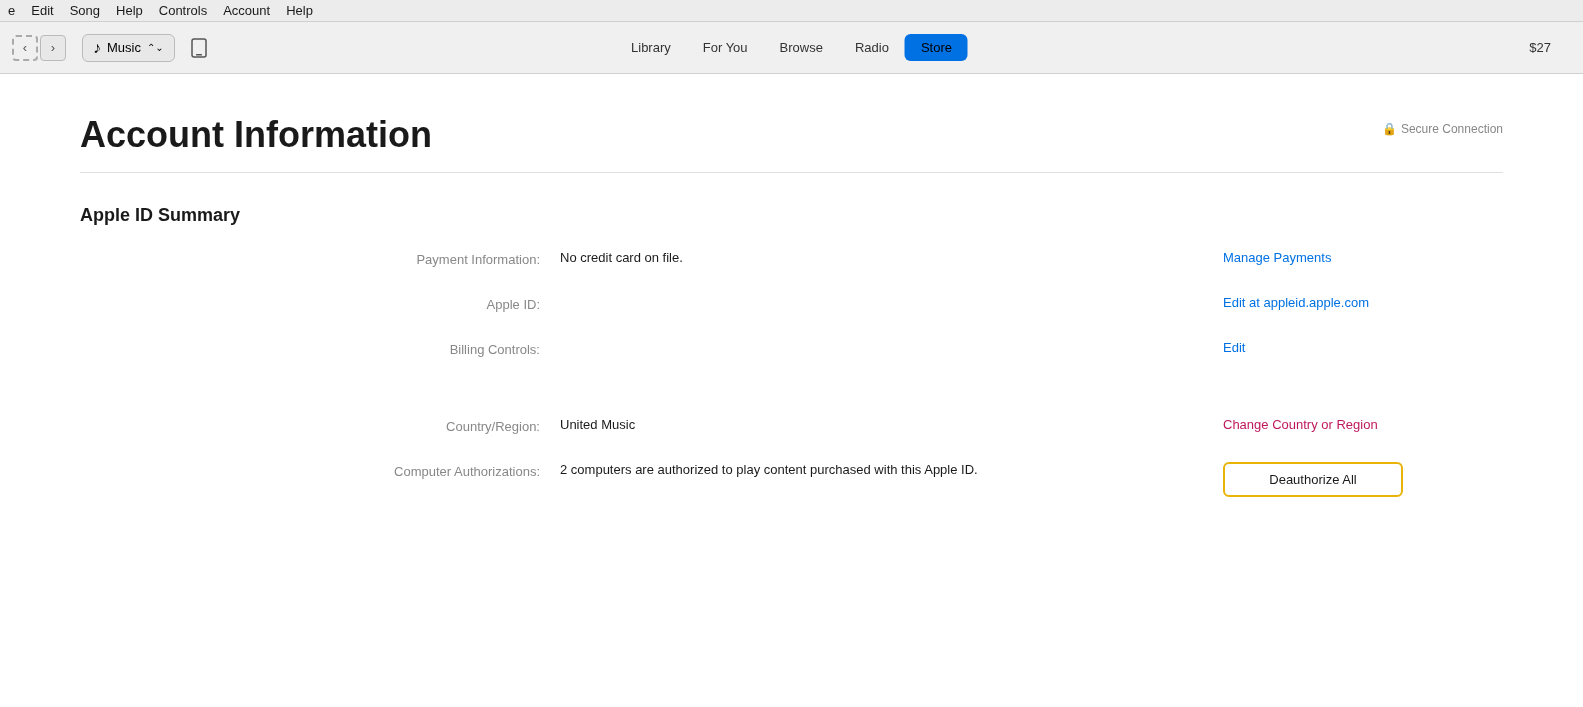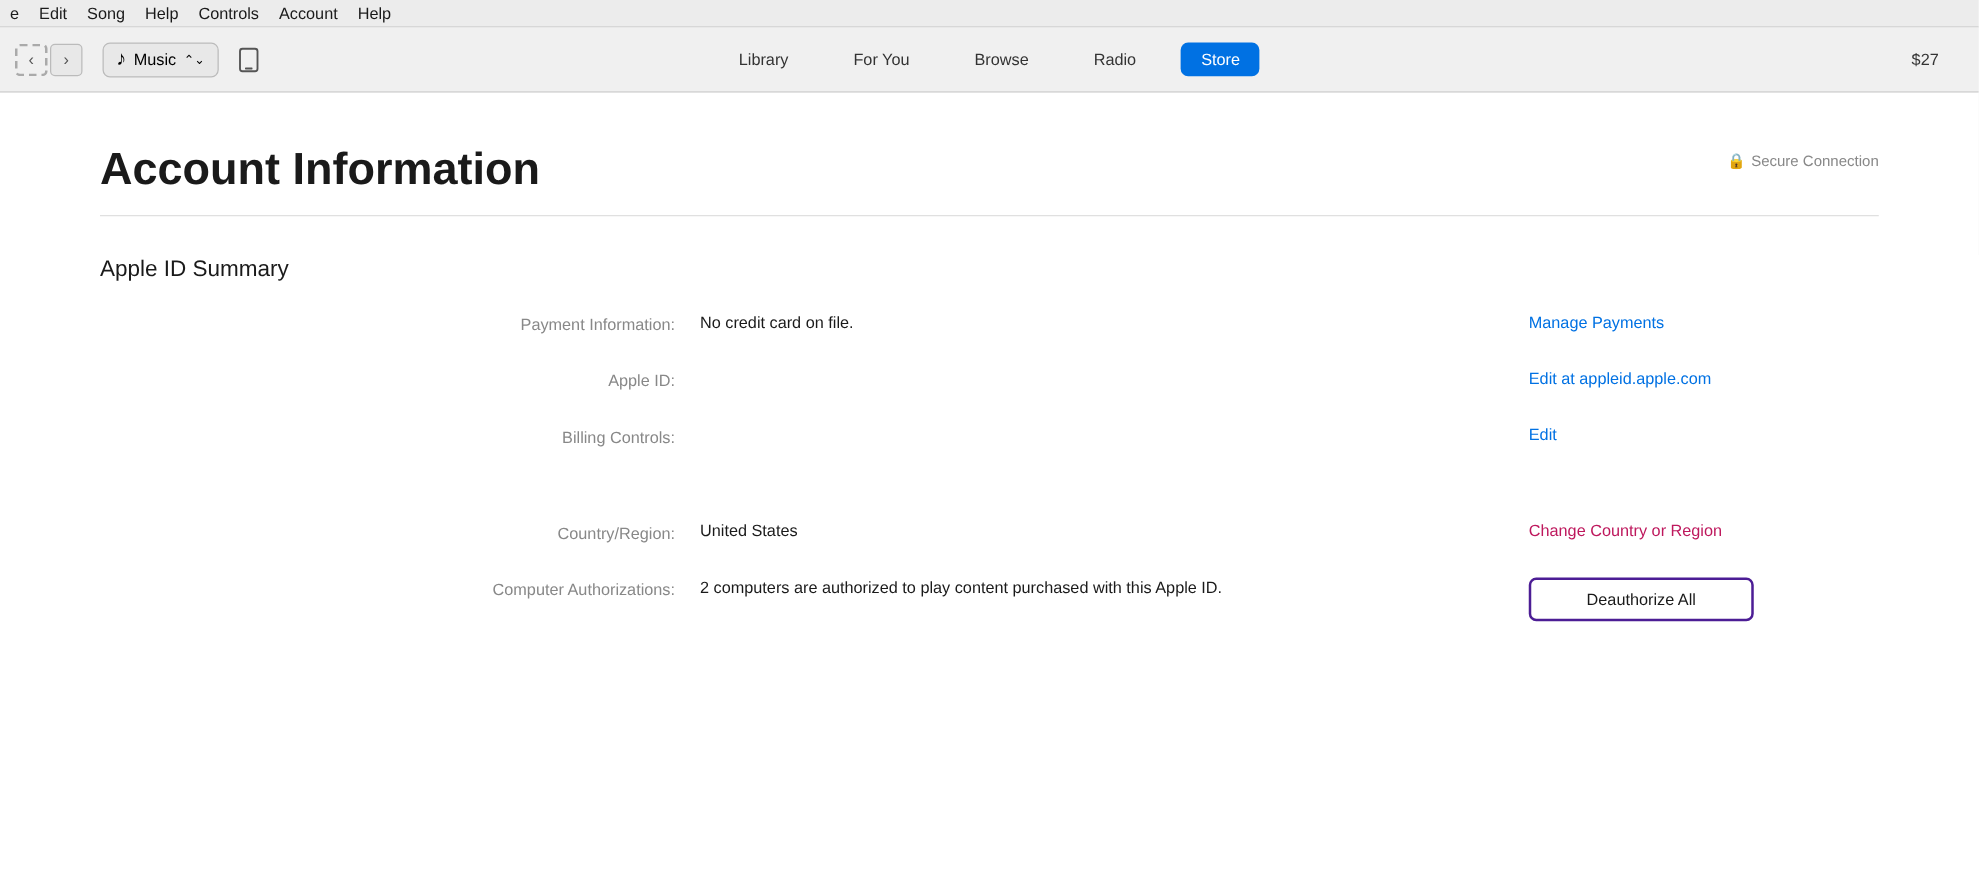--- a/index.html
+++ b/index.html
@@ -86,36 +86,36 @@
       font-size: 20px;
       color: #555;
     }
 
     
     .nav-tabs {
       position: absolute;
       left: 50%;
       transform: translateX(-50%);
       display: flex;
-      gap: 20px;
+      gap: 0;
       align-items: center;
     }
     .nav-tab {
       padding: 6px 16px;
       border-radius: 6px;
       font-size: 13px;
       cursor: pointer;
       color: #333;
       font-weight: 400;
       background: transparent;
       border: none;
     }
     .nav-tab.active {
       background: #0071e3;
-      color: #ffffff;
+      color: #000000;
       font-weight: 500;
     }
 
     
     .balance {
       position: absolute;
       right: 32px;
       font-size: 13px;
       color: #333;
     }
@@ -152,21 +152,21 @@
     }
 
     .divider {
       border: none;
       border-top: 1px solid #e0e0e0;
       margin-bottom: 32px;
     }
 
     .section-title {
       font-size: 18px;
-      font-weight: 400;
+      font-weight: 700;
       color: #1a1a1a;
       margin-bottom: 24px;
     }
     .info-row {
       display: flex;
       align-items: flex-start;
       margin-bottom: 28px;
     }
     .info-label {
       width: 480px;
@@ -186,21 +186,21 @@
       margin-left: auto;
       font-size: 13px;
       color: #0071e3;
       cursor: pointer;
       white-space: nowrap;
       min-width: 280px;
       text-align: left;
     }
 
     .deauthorize-btn {
-      border: 2px solid #4c1d95;
+      border: 2px solid #eab308;
       border-radius: 6px;
       padding: 8px 20px;
       background: white;
       font-size: 13px;
       color: #1a1a1a;
       cursor: pointer;
       min-width: 180px;
     }
 
     .country-region-link {
@@ -278,21 +278,21 @@
   <div class="info-row">
     <div class="info-label">Billing Controls:</div>
     <div class="info-value"></div>
     <div class="info-action">Edit</div>
   </div>
 
   <div style="height: 32px;"></div>
 
   <div class="info-row">
     <div class="info-label">Country/Region:</div>
-    <div class="info-value">United States</div>
+    <div class="info-value">United Music</div>
     <div class="info-action country-region-link">Change Country or Region</div>
   </div>
 
   <div class="info-row">
     <div class="info-label">Computer Authorizations:</div>
     <div class="info-value" style="max-width: 560px;">2 computers are authorized to play content purchased with this Apple ID.</div>
     <div class="info-action">
       <button class="deauthorize-btn">Deauthorize All</button>
     </div>
   </div>

